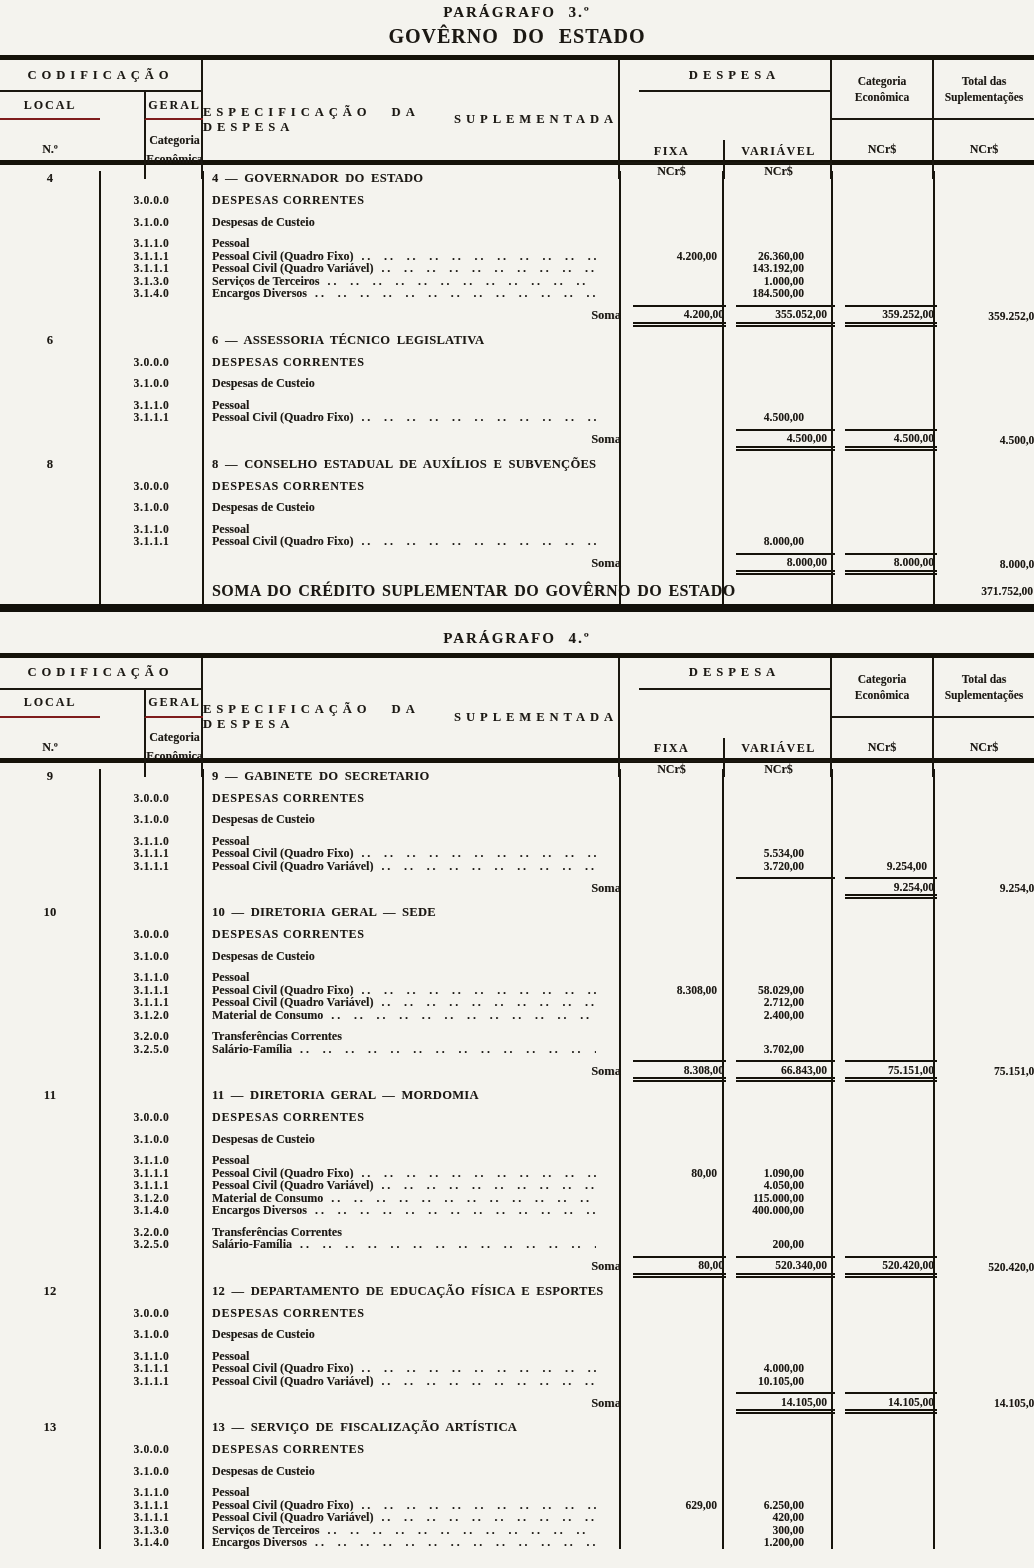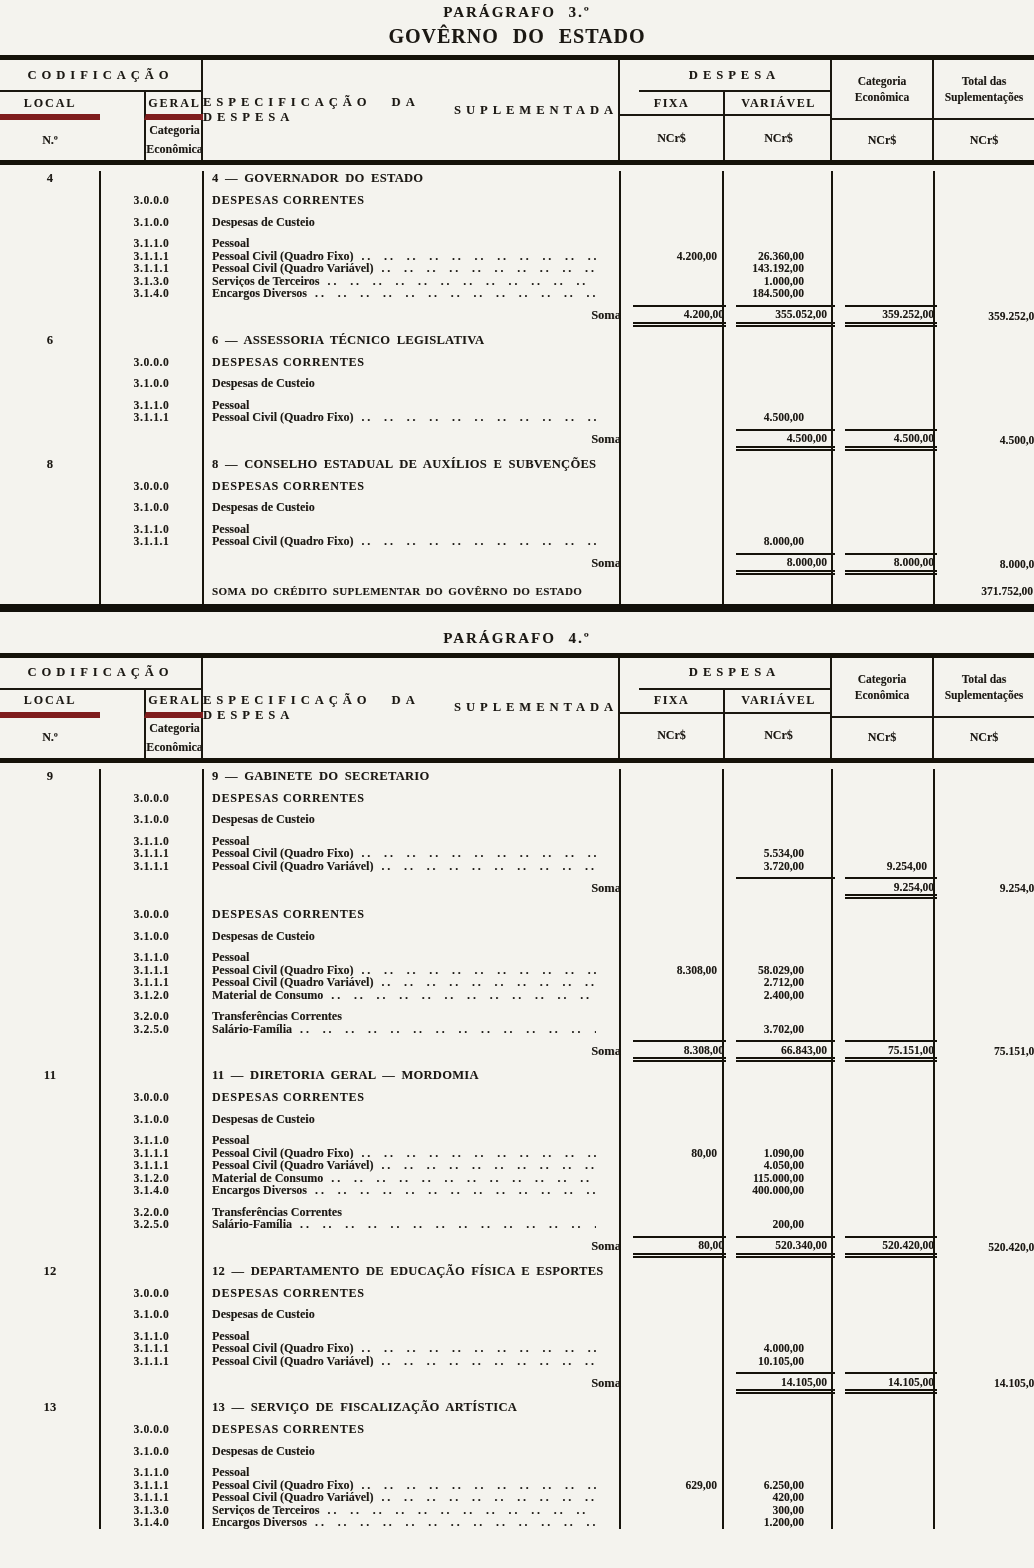--- a/index.html
+++ b/index.html
@@ -16,30 +16,30 @@
   .rule-top{ margin-top:6px; height:5px; border-top:3px solid #151209; border-bottom:2px solid #151209;}
   .rule-mid{ height:5px; border-top:3px solid #151209; border-bottom:2px solid #151209;}
   .rule-heavy{ height:6px; border-top:5px solid #12100a; border-bottom:3px solid #12100a;}
   
   .thead{ display:grid; grid-template-columns:203px 417px 212px 102px 100px; height:100px; box-sizing:border-box;}
   .thead .cell-border{ border-right:2px solid #1a170f;}
   .hA{ display:flex; flex-direction:column;}
   .hA1{ height:30px; border-bottom:2px solid #1a170f; display:flex; align-items:center; justify-content:center;
         font-size:12.5px; letter-spacing:5px;}
   .hA2{ height:28px; display:grid; grid-template-columns:100px 103px;}
-  .hA2>div{ display:flex; align-items:center; justify-content:center; border-bottom:6px solid #7f1d1d; font-size:12px; letter-spacing:2px;text-align:center;}
+  .hA2>div{ display:flex; align-items:center; justify-content:center; border-bottom:2px solid #7f1d1d; font-size:12px; letter-spacing:2px;text-align:center;}
   .hA2>div:last-child, .hA3>div:last-child{ border-left:2px solid #1a170f;margin-left:44px;}
   .hA3{ flex:1; display:grid; grid-template-columns:100px 103px;}
   .hA3>div{ display:flex; flex-direction:column; align-items:center; justify-content:center; gap:4px; font-size:12px;}
   .hB{ display:flex; flex-direction:row; align-items:center; justify-content:center; gap:10px;
        font-size:12.5px; letter-spacing:5px; word-spacing:12px;}
   .hC{ display:flex; flex-direction:column;}
   .hC1{ height:30px; border-bottom:2px solid #1a170f; display:flex; align-items:center; justify-content:center;
         font-size:12.5px; letter-spacing:5px;margin-left:19px;}
-  .hC2{ height:24px; display:grid; grid-template-columns:103px 109px;}
+  .hC2{ height:24px; display:grid; grid-template-columns:103px 109px;margin-top:48px;}
   .hC2>div{ display:flex; align-items:center; justify-content:center; border-bottom:2px solid #1a170f; font-size:12px; letter-spacing:1.5px;}
   .hC2>div:last-child, .hC3>div:last-child{ border-left:2px solid #1a170f;}
   .hC3{ flex:1; display:grid; grid-template-columns:103px 109px;}
   .hC3>div{ display:flex; align-items:center; justify-content:center; font-size:12px;}
   .hDE{ display:flex; flex-direction:column;}
   .hDE1{ height:58px; border-bottom:2px solid #1a170f; display:flex; flex-direction:column; align-items:center; justify-content:center; gap:4px; font-size:11.5px;}
   .hDE2{ flex:1; display:flex; align-items:center; justify-content:center; font-size:12px;}
   
   .tbl-body{ position:relative;}
   .tbl-body.t1{ min-height:424px;}
@@ -60,21 +60,21 @@
   .soma-label{ grid-column:3; text-align:right; padding-right:6px; font-size:12.5px; align-self:center;}
   .soma-cell{ align-self:stretch; display:flex; align-items:center; justify-content:flex-end;
               margin-left:6px; margin-right:4px; font-size:11.5px;}
   .soma-cell.sf{ grid-column:4; padding-right:2px;}
   .soma-cell.sv{ grid-column:5; padding-right:8px;}
   .soma-cell.sc{ grid-column:6; padding-right:3px;}
   .soma-cell.st{ grid-column:7; padding-right:0; margin-right:1px; border:none;}
   .line-top{ border-top:2px solid #15120a;}
   .line-bot{ border-bottom:5px double #15120a;}
   .footer-row{ margin-top:3px; height:26px; align-items:center;}
-  .footer-label{ grid-column:3; padding-left:9px; font-size:11px; letter-spacing:0.4px; word-spacing:2px; align-self:center; white-space:nowrap;}
+  .footer-label{ grid-column:3; padding-left:9px; font-size:16px; letter-spacing:0.4px; word-spacing:2px; align-self:center; white-space:nowrap;}
   .t2-gap{ height:14px;}
 </style>
 </head>
 <body>
 
 <div class="page">
   <div id="table-0">
       <div class="para-heading">PARÁGRAFO 3.º</div>
       <div class="table-title">GOVÊRNO DO ESTADO</div>
       <div class="rule rule-top"></div>
@@ -376,20 +376,24 @@
             <div class="c-cat">9.254,00</div>
           </div>
           <div class="grid soma-row">
             <div class="soma-label">Soma</div>
             <div class="soma-cell sv line-top"></div>
             <div class="soma-cell sc line-top line-bot">9.254,00</div>
             <div class="soma-cell st">9.254,00</div>
           </div>
         </div>
         <div class="section">
+          <div class="grid row sec-title">
+            <div class="c-local">10</div>
+            <div class="c-label">10 — DIRETORIA GERAL — SEDE</div>
+          </div>
           <div class="grid row mt caps">
             <div class="c-code">3.0.0.0</div>
             <div class="c-label">
               <span class="lbl">DESPESAS CORRENTES</span>
             </div>
           </div>
           <div class="grid row mt">
             <div class="c-code">3.1.0.0</div>
             <div class="c-label">
               <span class="lbl">Despesas de Custeio</span>

